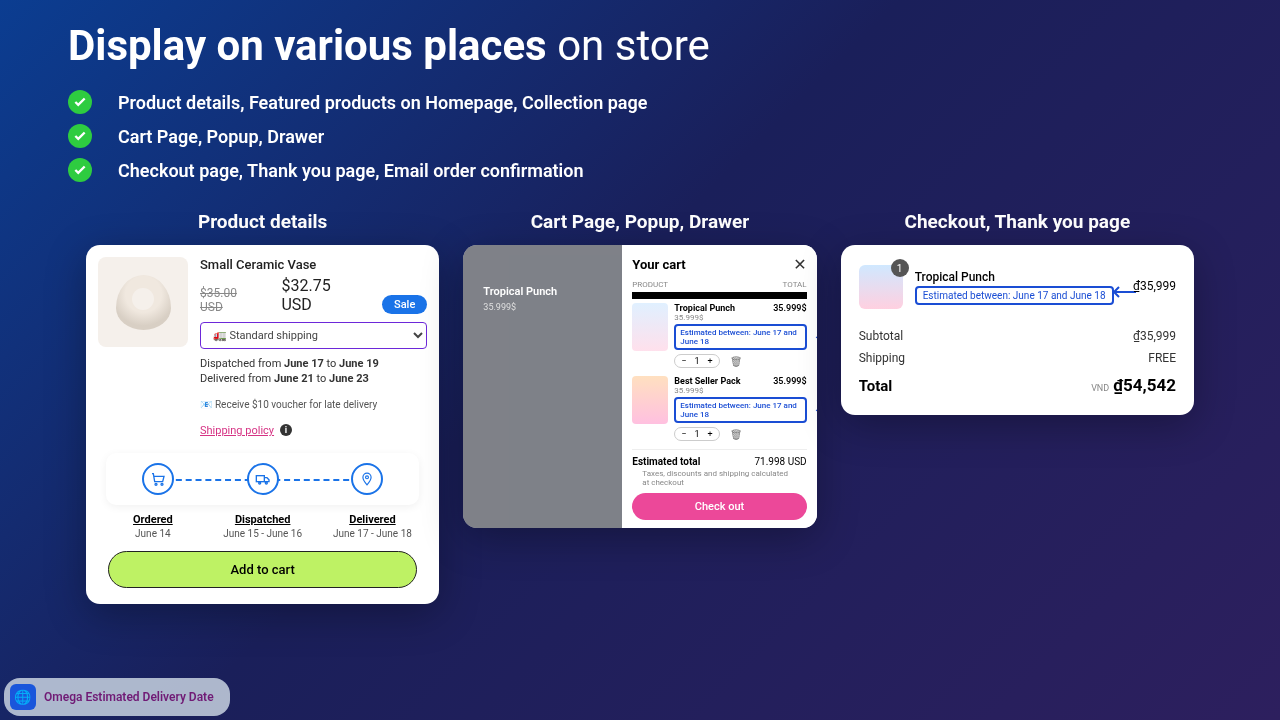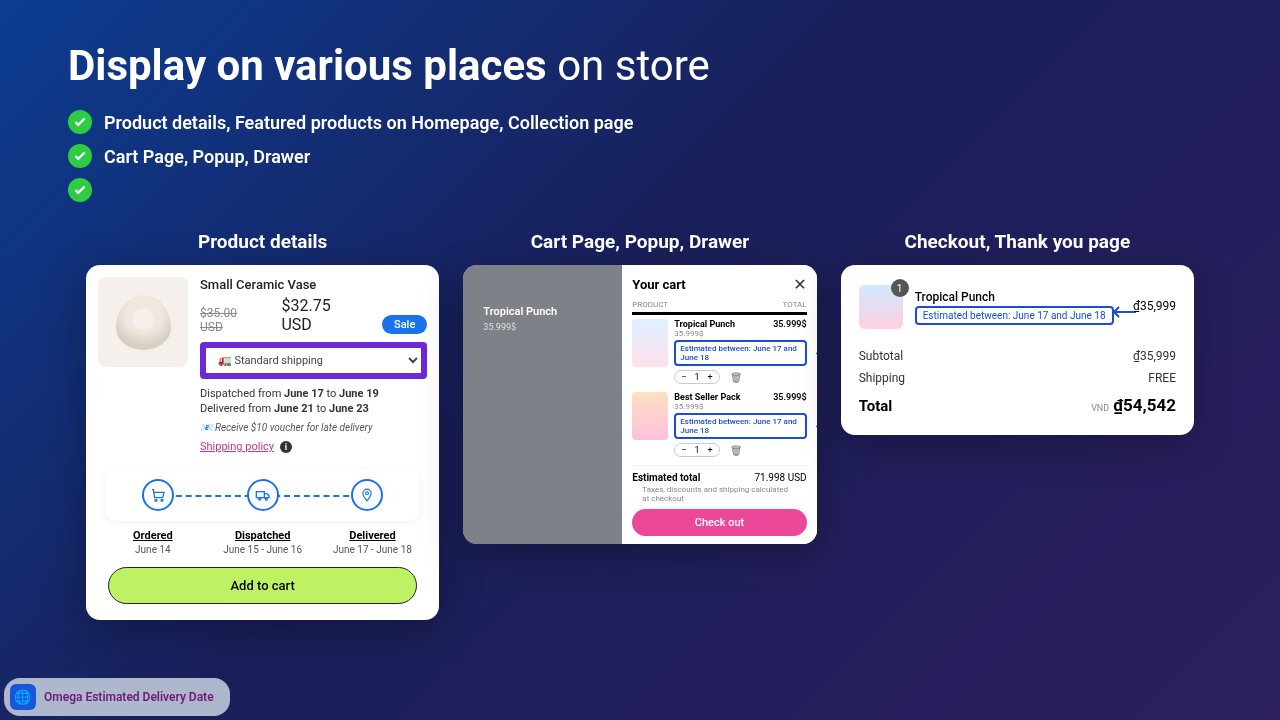--- a/index.html
+++ b/index.html
@@ -1,67 +1,67 @@
 <!DOCTYPE html>
 <html><head>
 <meta charset="utf-8">
 <style>
 * { margin: 0; padding: 0; box-sizing: border-box; font-family: -apple-system, BlinkMacSystemFont, 'Segoe UI', Roboto, sans-serif; }
 body { width: 1280px; height: 720px; background: linear-gradient(135deg, #0b3d91 0%, #1a1f5a 45%, #2d1f5e 100%); position: relative; overflow: hidden; }
-.container { padding: 41px 68px 0; }
+.container { padding: 21px 68px 0; }
 .headline { font-size: 42px; font-weight: 700; color: #fff; margin-bottom: 20px; }
 .headline .light { font-weight: 400; }
 .features { margin-bottom: 28px; }
-.feature { display: flex; align-items: center; gap: 12px; margin-bottom: 10px; }
+.feature { display: flex; align-items: center; gap: 26px; margin-bottom: 10px; }
 .check { width: 24px; height: 24px; background: #2ecc40; border-radius: 50%; display: flex; align-items: center; justify-content: center; flex-shrink: 0; }
 .check svg { width: 14px; height: 14px; }
 .feature-text { color: #fff; font-size: 18px; font-weight: 600; }
 .cards { display: flex; gap: 24px; padding: 0 18px; }
 .col { flex: 1; }
 .col-title { color: #fff; font-size: 19px; font-weight: 700; text-align: center; margin-bottom: 12px; }
 .card { background: #fff; border-radius: 14px; padding: 12px; box-shadow: 0 10px 40px rgba(0,0,0,0.3); position: relative; }
 
 
 .pd-top { display: flex; gap: 12px; }
 .pd-img { width: 90px; height: 90px; background: #f5f0eb; border-radius: 8px; display: flex; align-items: center; justify-content: center; }
 .vase { width: 55px; height: 55px; background: radial-gradient(circle at 50% 35%,#f0e8df 40%,#d8cfc4 70%); border-radius: 50% 50% 50% 50% / 60% 60% 40% 40%; position: relative; }
 .vase::after { content:''; position:absolute; width:22px; height:22px; border-radius:50%; background:#f5f0eb; left:50%; top:45%; transform:translate(-50%,-50%); }
 .pd-info { flex: 1; }
 .pd-title { font-size: 13px; font-weight: 500; color: #222; margin-bottom: 4px; }
 .pd-price-row { display: flex; align-items: flex-end; gap: 24px; margin-bottom: 8px; }
 .pd-old { text-decoration: line-through; color: #888; font-size: 12px; }
 .pd-new { font-size: 16px; color: #222; }
 .sale-badge { background: #1a73e8; color: #fff; font-size: 11px; padding: 3px 12px; border-radius: 12px; font-weight:500;}
-.ship-select { width: 100%; border: 6px solid #6d28d9; border-radius: 4px; padding: 5px 8px; font-size: 11px; color: #444; background: #fff; margin-bottom: 8px; }
+.ship-select { width: 100%; border: 1px solid #6d28d9; border-radius: 4px; padding: 5px 8px; font-size: 11px; color: #444; background: #fff; margin-bottom: 8px; }
 .pd-line { font-size: 11px; color: #333; margin-bottom: 2px; }
 .pd-line b { font-weight: 700; }
-.voucher { font-size: 10px; color: #555; margin: 7px 0; font-style: italic; }
+.voucher { font-size: 10px; color: #555; margin: 14px 0; }
 .voucher::before { content: '📧 '; }
-.policy-row { display: flex; align-items: center; gap: 6px; margin-top: 2px; }
+.policy-row { display: flex; gap: 6px; margin-top: 2px; }
 .policy { color: #d63384; font-size: 11px; text-decoration: underline; }
 .info-dot { width: 12px; height: 12px; background: #333; color: #fff; border-radius: 50%; font-size: 9px; display: inline-flex; align-items: center; justify-content: center; font-weight:bold;}
 .timeline { display: flex; justify-content: space-around; align-items: center; margin: 16px 8px 8px; position: relative; background:#fff; border-radius:10px; padding:10px 0; box-shadow:0 2px 8px rgba(0,0,0,0.06);}
 .tl-icon { width: 32px; height: 32px; border: 2px solid #1a73e8; border-radius: 50%; display: flex; align-items: center; justify-content: center; color: #1a73e8; background: #fff; z-index: 1; }
 .tl-line { position: absolute; top: 26px; left: 60px; right: 60px; height: 0; border-top: 2px dashed #1a73e8; z-index: 0; }
 .tl-label-row { display: flex; justify-content: space-between; margin-top: 6px; }
 .tl-col { text-align: center; flex:1; }
 .tl-label { font-size: 11px; font-weight: 700; text-decoration: underline; margin-bottom: 2px; }
 .tl-date { font-size: 10px; color: #555; }
 .addcart { width: 94%; margin: 12px auto 4px; display: block; padding: 10px; border: 1.5px solid #222; border-radius: 22px; background: #bef264; font-size: 13px; font-weight: 500; text-align: center; }
 
 
 .cart-card { padding: 0; overflow: hidden; display: flex; }
 .cart-bg { width: 45%; background: #2a2e3a; opacity: 0.6; padding: 10px; filter: blur(0.4px); }
 .cart-bg-title { color: #fff; font-size: 11px; font-weight: 600; margin: 30px 0 4px 10px; }
 .cart-bg-price { color: #ccc; font-size: 9px; margin-left: 10px; }
 .drawer { width: 55%; background: #fff; padding: 10px 10px 8px; }
 .drawer-head { display: flex; justify-content: space-between; align-items: center; margin-bottom: 6px; }
 .drawer-title { font-size: 13px; font-weight: 700; }
 .close-x { font-size: 16px; color: #333; }
-.drawer-cols { display: flex; justify-content: space-between; font-size: 8px; color: #888; margin-bottom: 4px; padding-bottom:3px; border-bottom:3px solid #000000;}
+.drawer-cols { display: flex; justify-content: space-between; font-size: 8px; color: #888; margin-bottom: 4px; padding-bottom:3px; border-bottom:7px solid #000000;}
 .cart-item { display: flex; gap: 6px; margin-bottom: 8px; position: relative; }
 .ci-img { width: 36px; height: 48px; background: linear-gradient(#e0f0ff,#ffe0ec); border-radius: 4px; flex-shrink:0; }
 .ci-img2 { width: 36px; height: 48px; background: linear-gradient(#ffe0c0,#ffc0e0); border-radius: 4px; flex-shrink:0;}
 .ci-info { flex: 1; }
 .ci-name { font-size: 9px; font-weight: 700; }
 .ci-sub { font-size: 8px; color: #888; }
 .ci-price { position: absolute; right: 0; top: 0; font-size: 9px; font-weight: 600; }
 .est-box { border: 2px solid #1a4dd4; border-radius: 4px; padding: 2px 4px; font-size: 8px; color: #1a4dd4; margin-top: 2px; font-weight:500;}
 .arrow-left { position: absolute; right: -22px; top: 22px; color: #1a4dd4; font-size: 16px; font-weight: bold; }
 .qty-row { display: flex; align-items: center; gap: 4px; margin-top: 4px; }
@@ -119,20 +119,21 @@
           </svg>
         </span>
       <span class="feature-text">Cart Page, Popup, Drawer</span>
     </div>
     <div class="feature">
       <span class="check">
           <svg viewBox="0 0 24 24" fill="none" stroke="#fff" stroke-width="4">
             <polyline points="4,12 9,17 20,6"></polyline>
           </svg>
         </span>
+      <span class="feature-text">Checkout page, Thank you page, Email order confirmation</span>
     </div>
   </div>
 
   <div class="cards">
 
     <div class="col">
       <div class="col-title">Product details</div>
       <div class="card">
         <div class="pd-top">
           <div class="pd-img">

